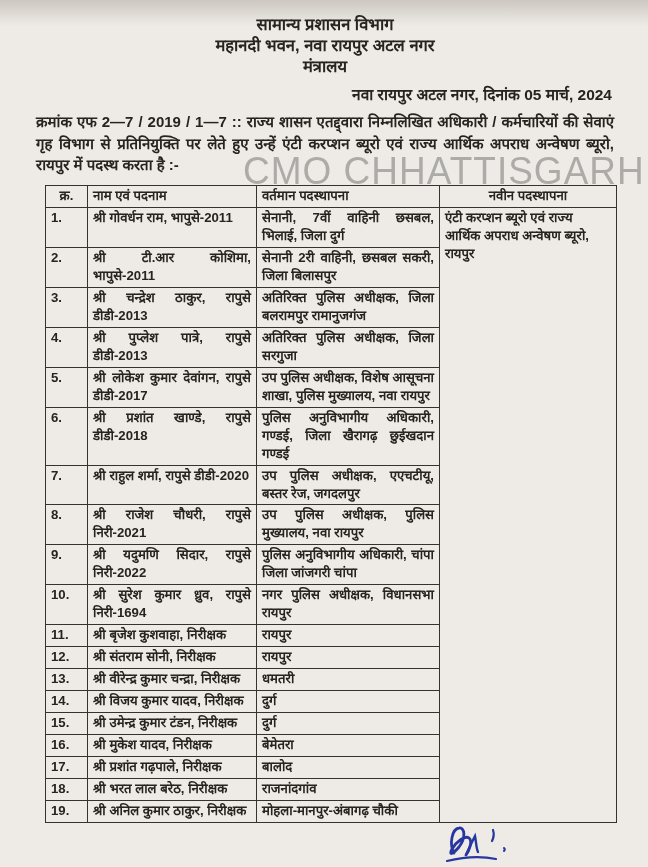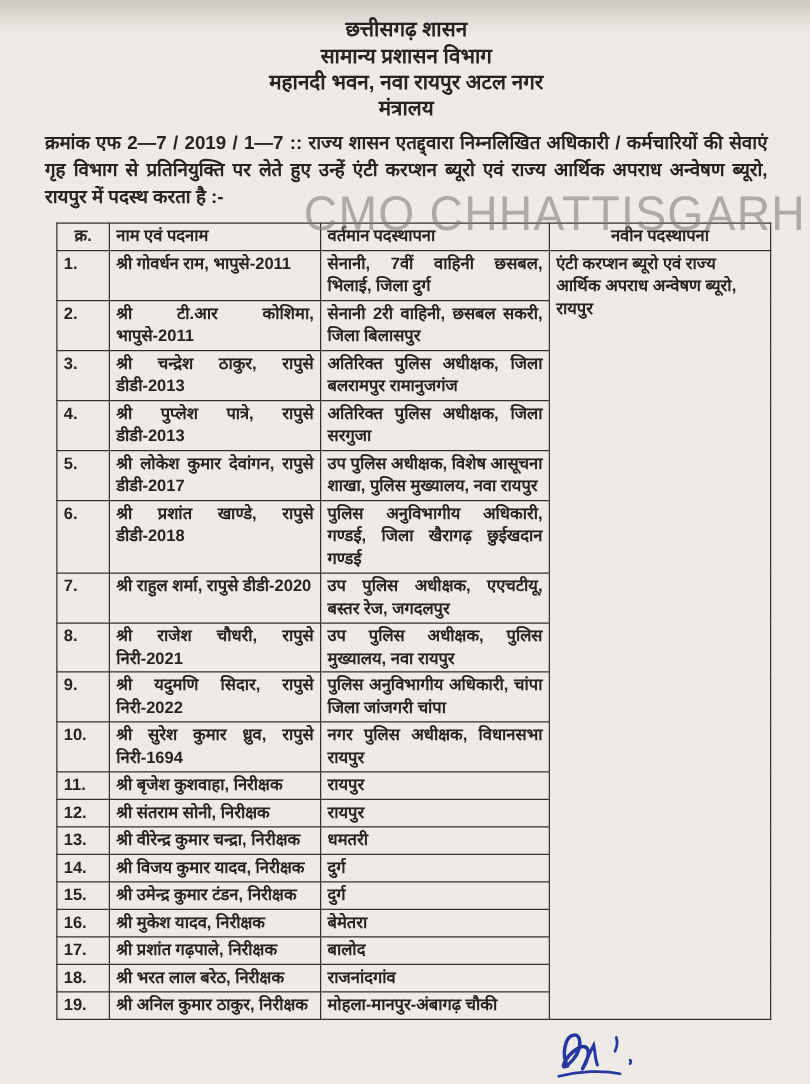--- a/index.html
+++ b/index.html
@@ -61,21 +61,21 @@
   table.order-table th, table.order-table td{
     border:1.5px solid #36332e;
     padding:1px 5px 2px 5px;
     font-size:13.2px; font-weight:700;
     line-height:1.36;
     vertical-align:top;
     overflow:hidden;
   }
   th.col-sno{ width:31px; text-align:center;}
   th.col-name{ width:158px; text-align:left;}
-  th.col-current{ width:172px; text-align:left;font-family:Liberation Serif, serif;}
+  th.col-current{ width:172px; text-align:left;}
   th.col-new{ text-align:center;}
   td.cell-sno{ text-align:left; padding-left:7px;}
   td.cell-name{ text-align:justify; }
   td.cell-current{ text-align:justify;margin-top:16px; }
   td.new-posting-cell{
     vertical-align:middle;
     text-align:left;
     padding:4px 8px 120px 8px;
     font-size:14.5px;
     line-height:1.35;
@@ -88,27 +88,27 @@
 </head>
 <body>
 
 <div class="scan-top-strip"></div>
 
 <div class="watermark">CMO CHHATTISGARH</div>
 
 <div class="content">
 
   <div class="doc-header">
-    <div>छत्तीसगढ़ शासन</div>
     <div>सामान्य प्रशासन विभाग</div>
     <div>महानदी भवन, नवा रायपुर अटल नगर</div>
     <div>मंत्रालय</div>
   </div>
 
 
+  <div class="place-date">नवा रायपुर  अटल नगर,  दिनांक 05 मार्च, 2024</div>
 
   <div class="intro">
     <span class="ref-no">क्रमांक एफ 2—7 / 2019 / 1—7 ::</span><span> राज्य शासन एतद्द्वारा निम्नलिखित अधिकारी / कर्मचारियों की सेवाएं गृह विभाग से प्रतिनियुक्ति पर लेते हुए उन्हें एंटी करप्शन ब्यूरो एवं राज्य आर्थिक अपराध अन्वेषण ब्यूरो, रायपुर में पदस्थ करता है :-</span>
   </div>
 
   <table class="order-table">
     <thead>
       <tr>
         <th class="col-sno">क्र.</th>
         <th class="col-name">नाम एवं पदनाम</th>

